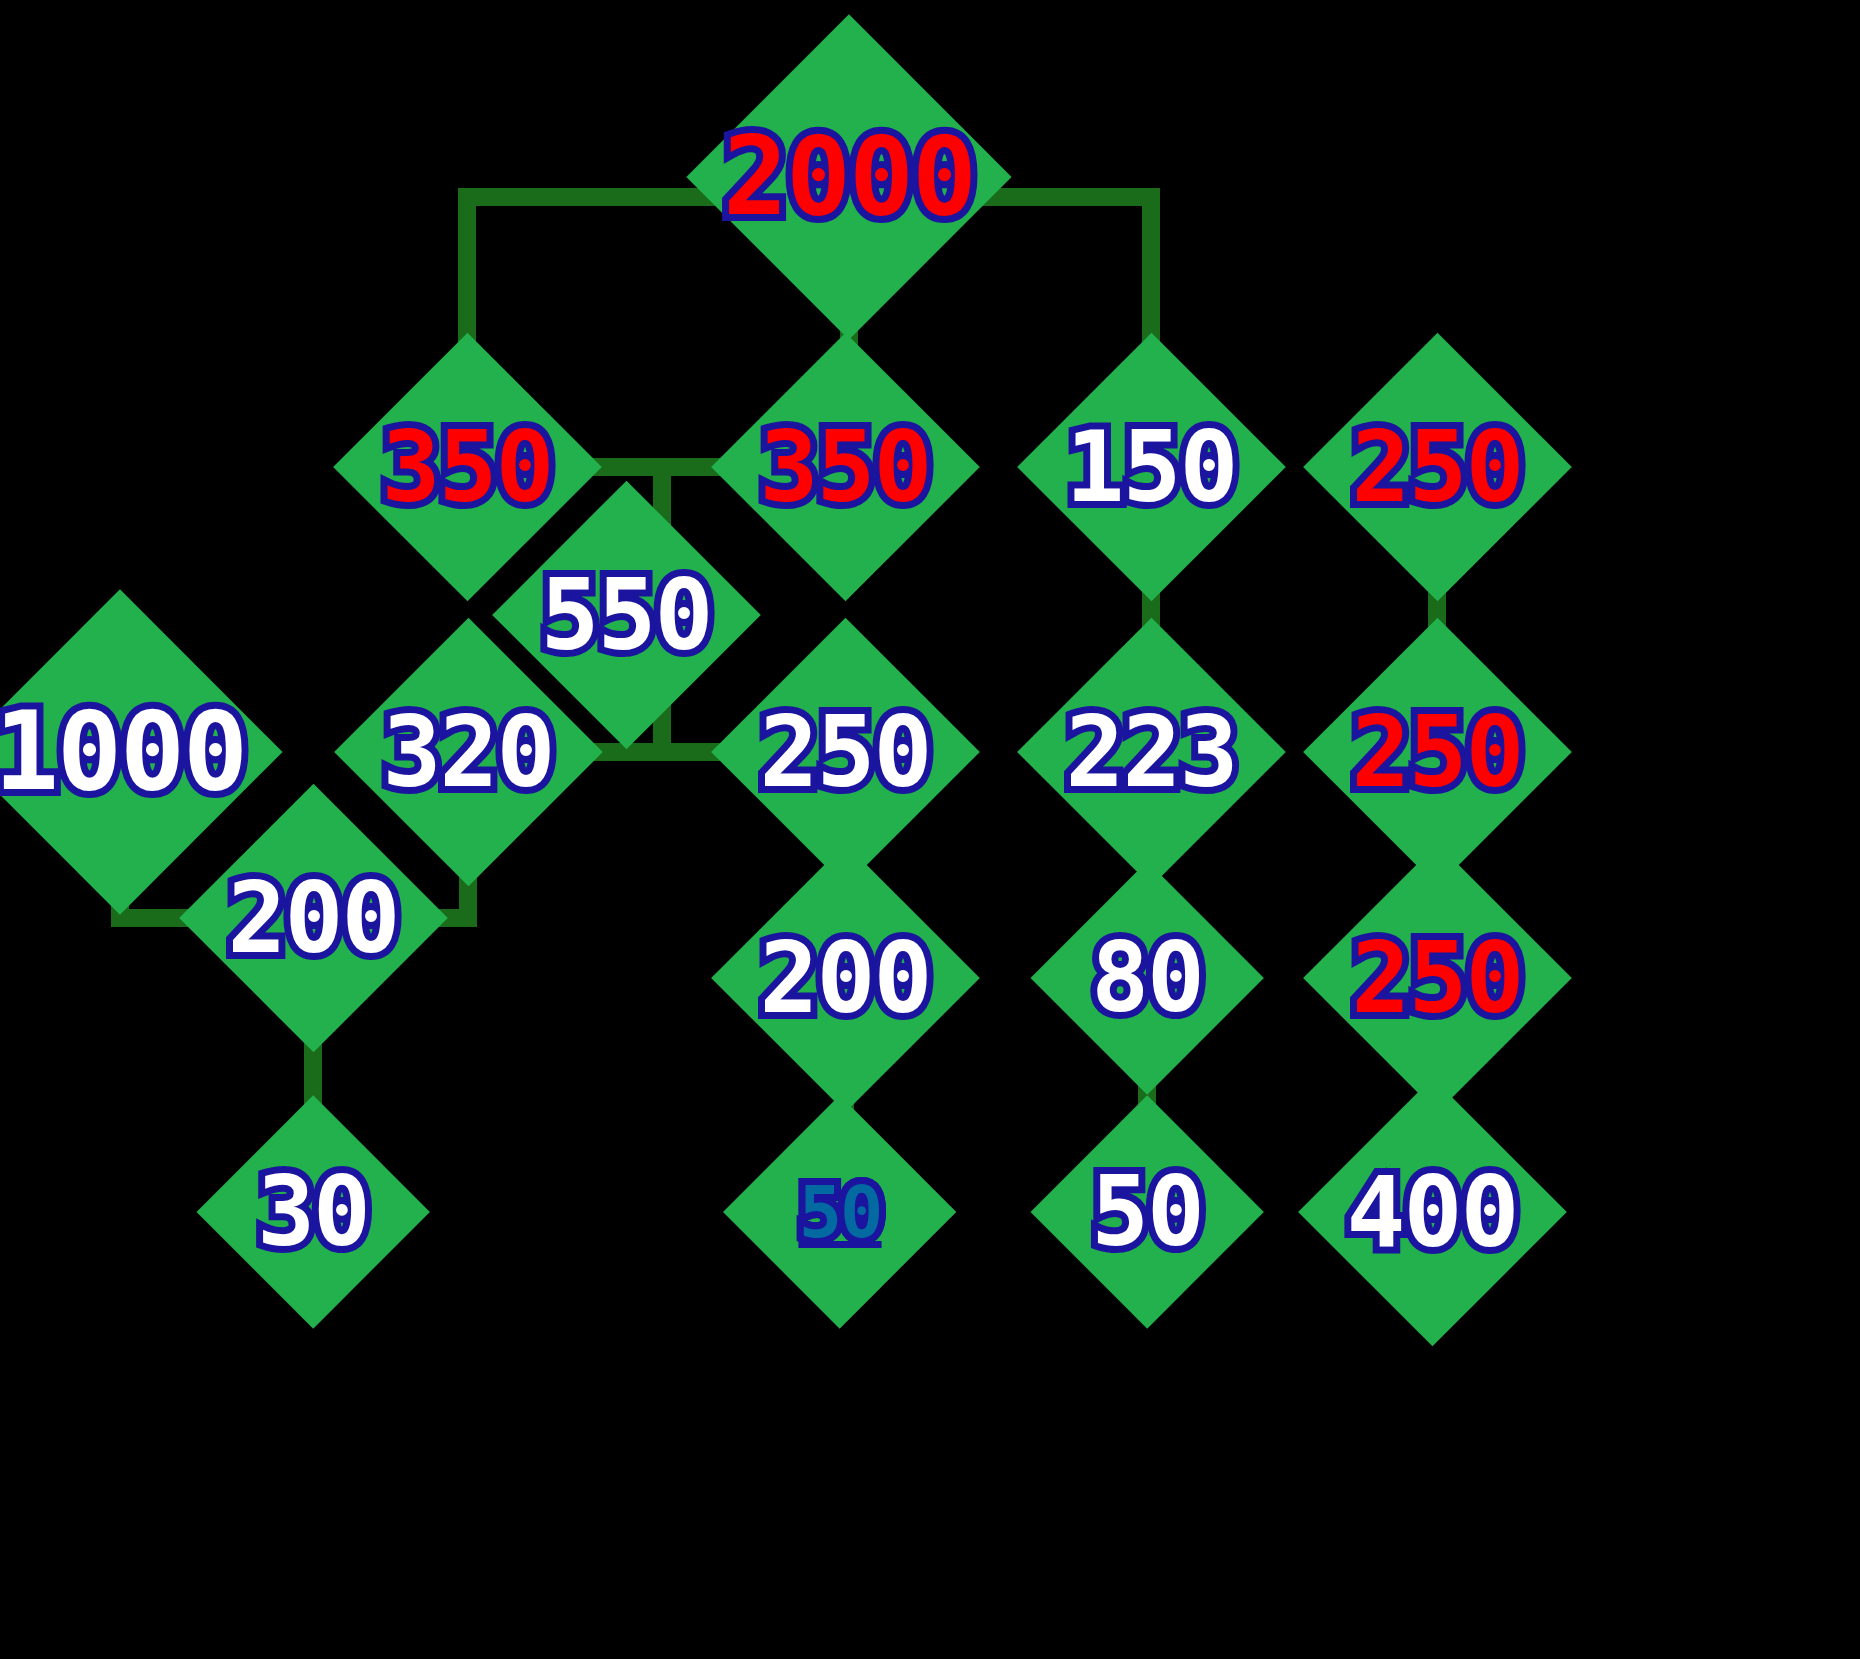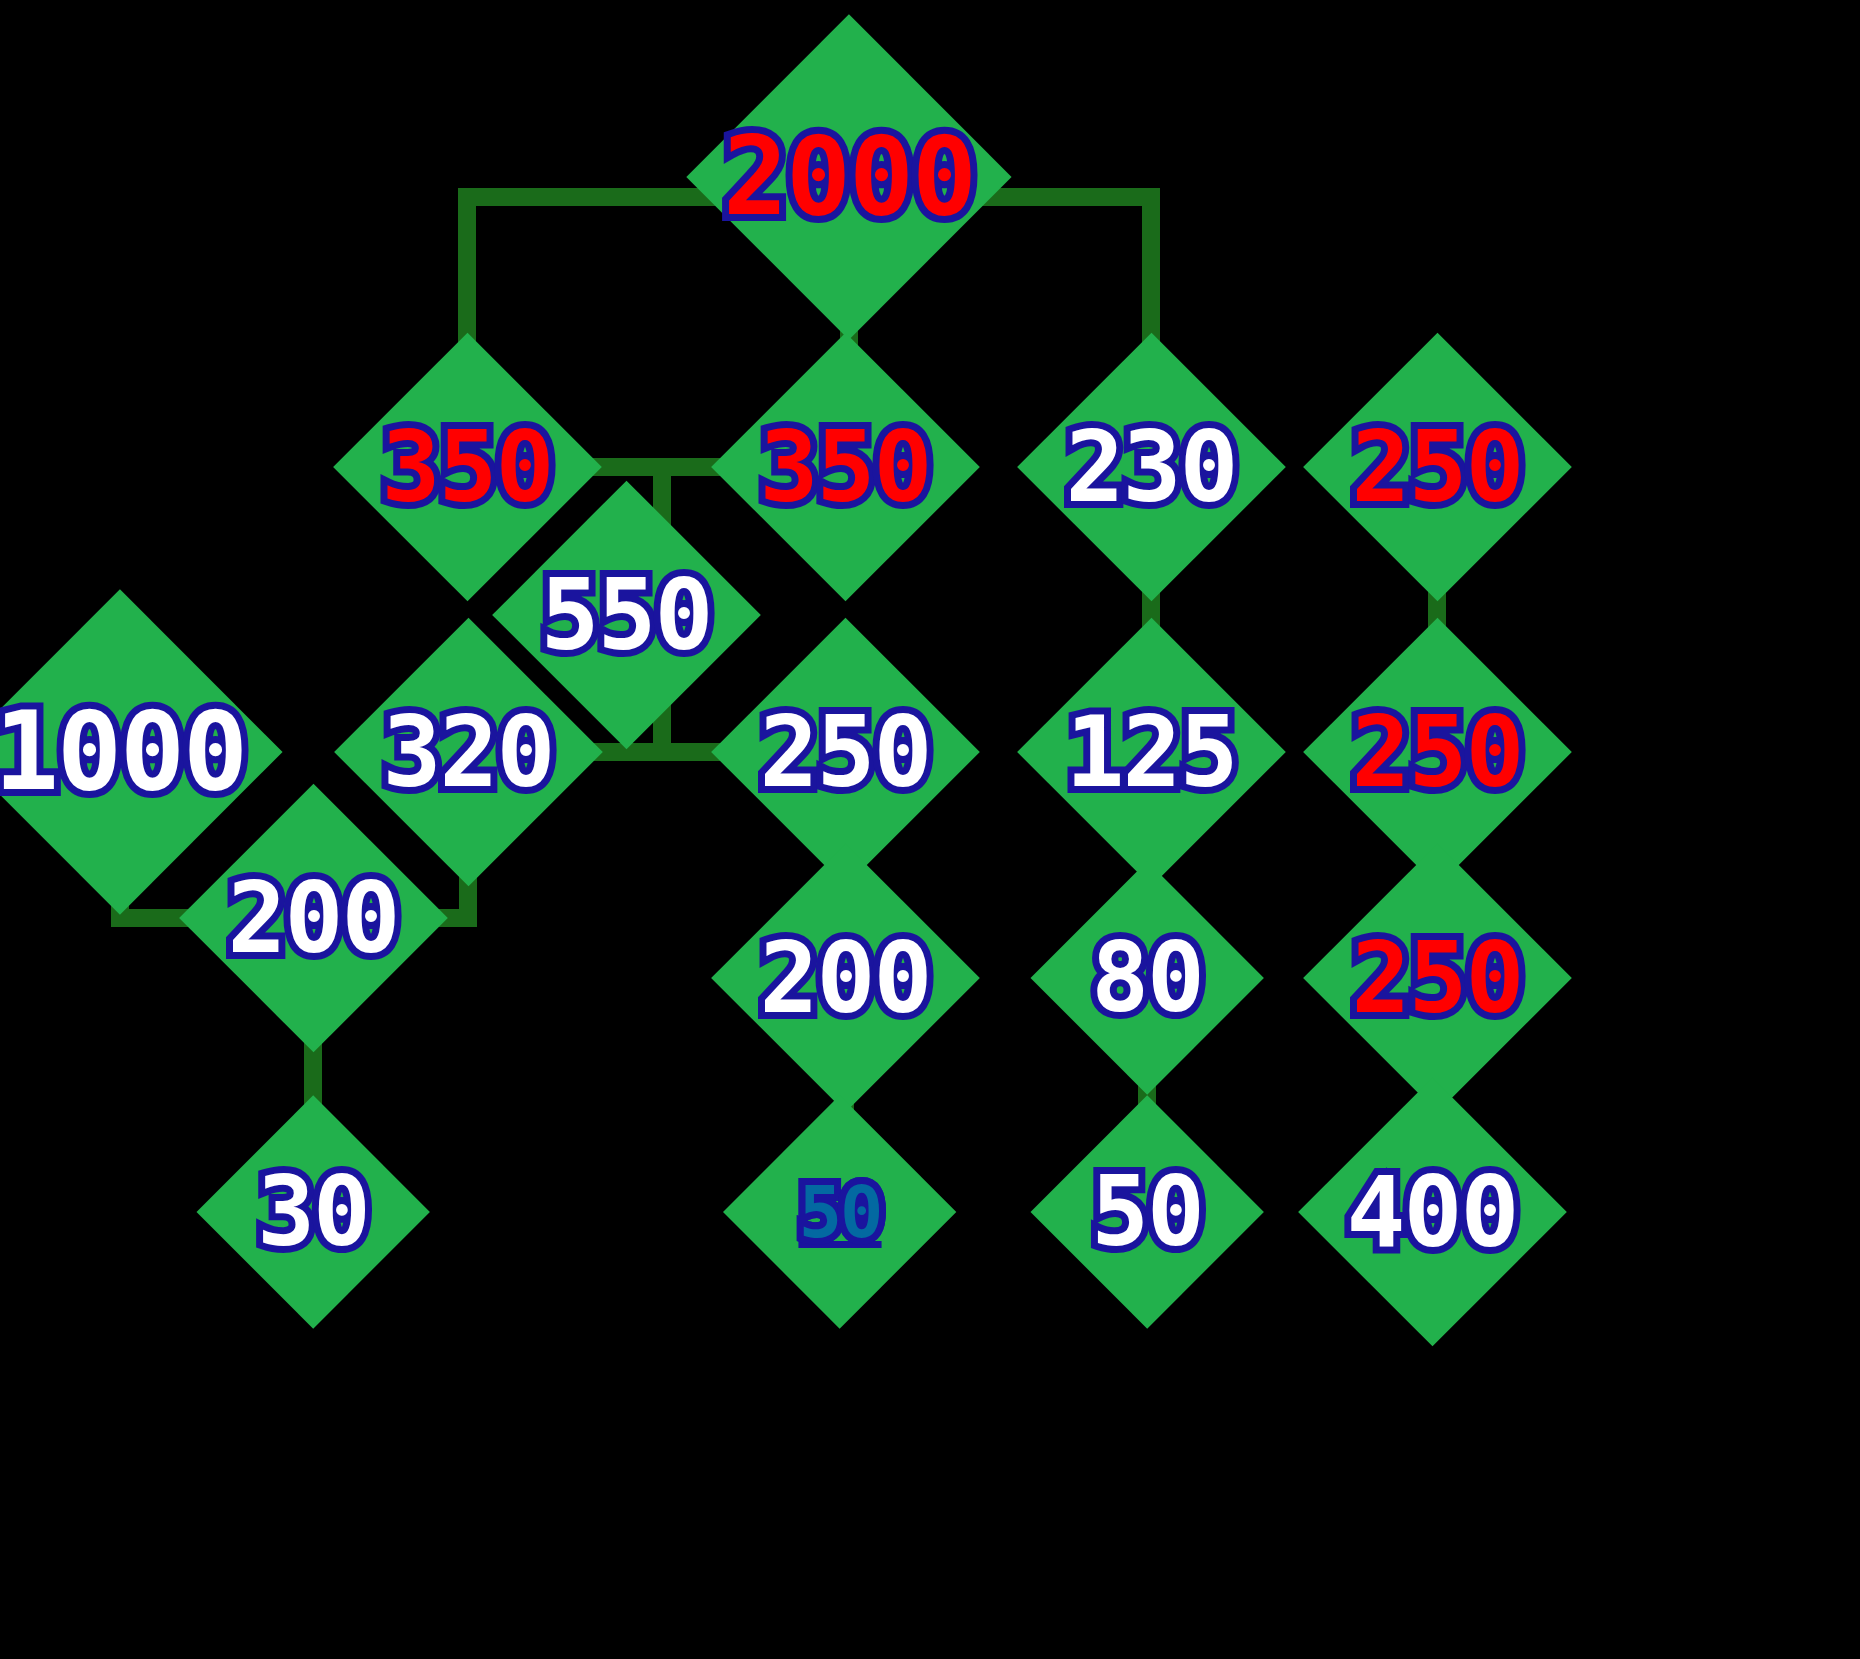--- a/index.html
+++ b/index.html
@@ -74,21 +74,21 @@
       <div class="node s-big" style="left: 467px; top: 467px;">
         <div class="diamond" style="width: 190px; height: 190px; background: rgb(34, 177, 76);"></div>
         <div class="nlabel red" style="font-size: 98px; color: rgb(255, 0, 0); -webkit-text-stroke: 14px rgb(26, 20, 158);">350</div>
       </div>
       <div class="node s-big" style="left: 845px; top: 467px;">
         <div class="diamond" style="width: 190px; height: 190px; background: rgb(34, 177, 76);"></div>
         <div class="nlabel red" style="font-size: 98px; color: rgb(255, 0, 0); -webkit-text-stroke: 14px rgb(26, 20, 158);">350</div>
       </div>
       <div class="node s-big" style="left: 1151px; top: 467px;">
         <div class="diamond" style="width: 190px; height: 190px; background: rgb(34, 177, 76);"></div>
-        <div class="nlabel white" style="font-size: 98px; color: rgb(255, 255, 255); -webkit-text-stroke: 14px rgb(26, 20, 158);">230</div>
+        <div class="nlabel white" style="font-size: 98px; color: rgb(255, 255, 255); -webkit-text-stroke: 14px rgb(26, 20, 158);">150</div>
       </div>
       <div class="node s-big" style="left: 1437px; top: 467px;">
         <div class="diamond" style="width: 190px; height: 190px; background: rgb(34, 177, 76);"></div>
         <div class="nlabel red" style="font-size: 98px; color: rgb(255, 0, 0); -webkit-text-stroke: 14px rgb(26, 20, 158);">250</div>
       </div>
       <div class="node s-big" style="left: 626px; top: 615px;">
         <div class="diamond" style="width: 190px; height: 190px; background: rgb(34, 177, 76);"></div>
         <div class="nlabel white" style="font-size: 98px; color: rgb(255, 255, 255); -webkit-text-stroke: 14px rgb(26, 20, 158);">550</div>
       </div>
       <div class="node s-root" style="left: 120px; top: 752px;">
@@ -98,21 +98,21 @@
       <div class="node s-big" style="left: 468px; top: 752px; justify-content: center;">
         <div class="diamond" style="width: 190px; height: 190px; background: rgb(34, 177, 76);"></div>
         <div class="nlabel white" style="font-size: 98px; color: rgb(255, 255, 255); -webkit-text-stroke: 14px rgb(26, 20, 158);">320</div>
       </div>
       <div class="node s-big" style="left: 845px; top: 752px;">
         <div class="diamond" style="width: 190px; height: 190px; background: rgb(34, 177, 76);"></div>
         <div class="nlabel white" style="font-size: 98px; color: rgb(255, 255, 255); -webkit-text-stroke: 14px rgb(26, 20, 158);">250</div>
       </div>
       <div class="node s-big" style="left: 1151px; top: 752px;">
         <div class="diamond" style="width: 190px; height: 190px; background: rgb(34, 177, 76);"></div>
-        <div class="nlabel white" style="font-size: 98px; color: rgb(255, 255, 255); -webkit-text-stroke: 14px rgb(26, 20, 158);">125</div>
+        <div class="nlabel white" style="font-size: 98px; color: rgb(255, 255, 255); -webkit-text-stroke: 14px rgb(26, 20, 158);">223</div>
       </div>
       <div class="node s-big" style="left: 1437px; top: 752px;">
         <div class="diamond" style="width: 190px; height: 190px; background: rgb(34, 177, 76);"></div>
         <div class="nlabel red" style="font-size: 98px; color: rgb(255, 0, 0); -webkit-text-stroke: 14px rgb(26, 20, 158);">250</div>
       </div>
       <div class="node s-big" style="left: 313px; top: 918px;">
         <div class="diamond" style="width: 190px; height: 190px; background: rgb(34, 177, 76);"></div>
         <div class="nlabel white" style="font-size: 98px; color: rgb(255, 255, 255); -webkit-text-stroke: 14px rgb(26, 20, 158);">200</div>
       </div>
       <div class="node s-big" style="left: 845px; top: 978px;">

